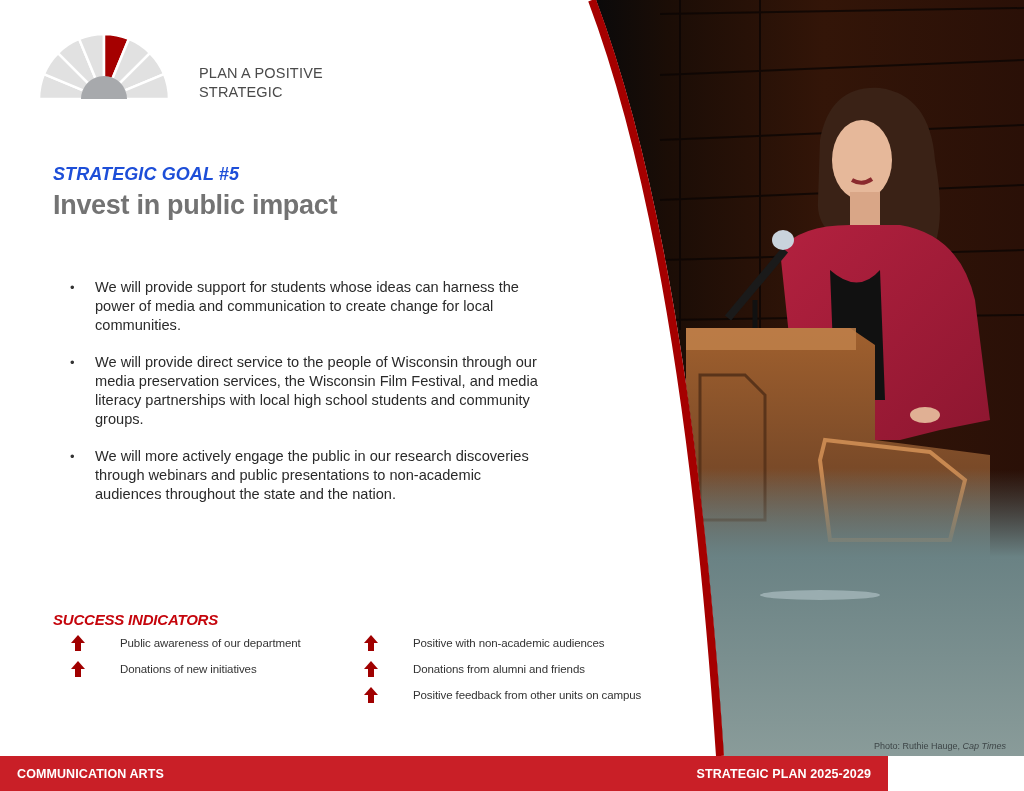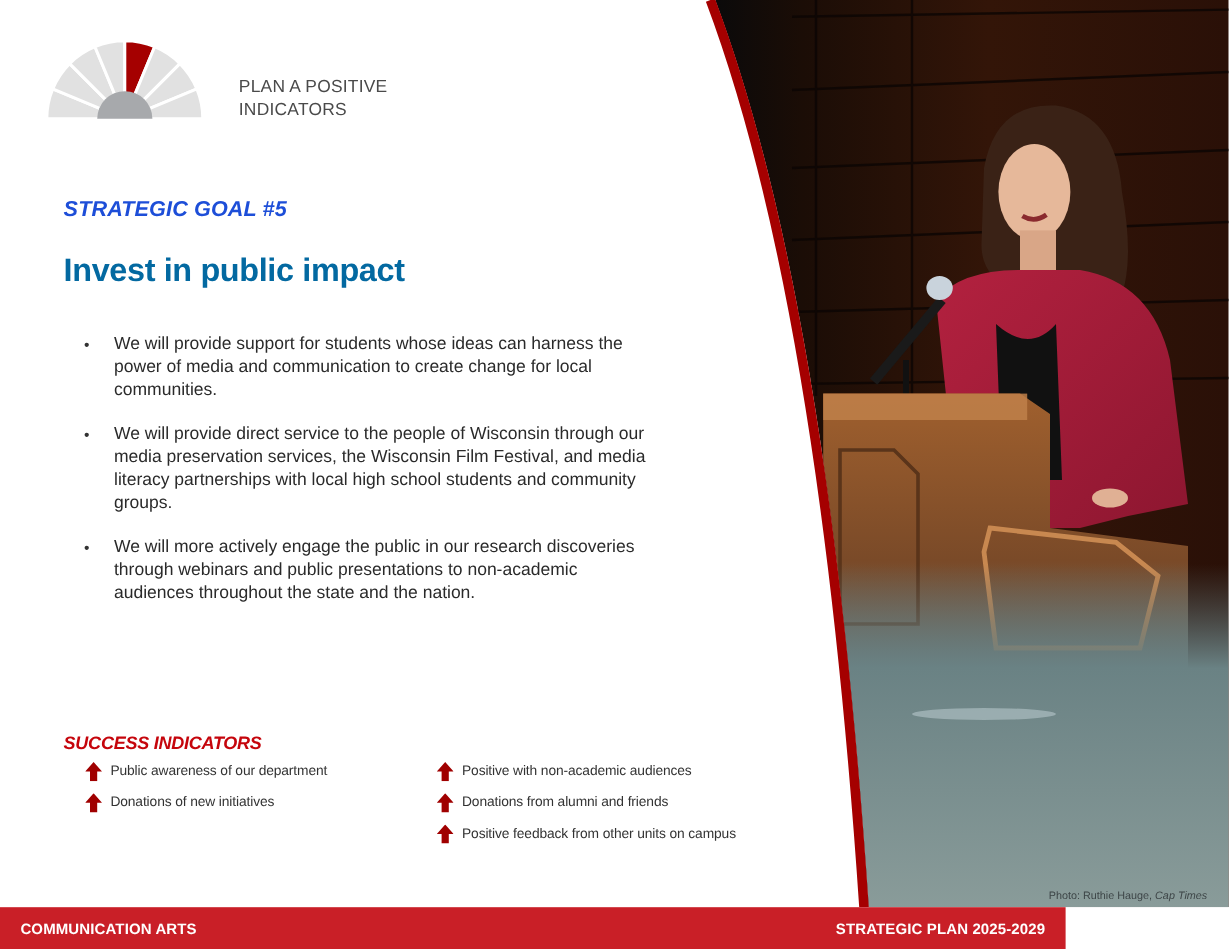--- a/index.html
+++ b/index.html
@@ -19,23 +19,22 @@
     }
     .section-label span { display: block; }
 
     .goal-kicker {
       position: absolute; left: 53px; top: 164px;
       font-size: 18px; font-weight: bold; font-style: italic; color: #1d4ed8;
       letter-spacing: 0.1px;
     }
     .goal-title {
       position: absolute; left: 53px; top: 190px;
-      font-size: 27px; font-weight: bold; color: #0369a1;
+      font-size: 27px; font-weight: bold; color: #737373;
       letter-spacing: -0.3px;
-      margin-top: 20px;
     }
 
     .bullets {
       position: absolute; left: 70px; top: 278px; width: 470px;
       margin: 0; padding: 0; list-style: none;
     }
     .bullets li {
       position: relative; padding-left: 25px;
       font-size: 14.6px; line-height: 19px; color: #2a2a2a;
       margin-bottom: 18px;
@@ -47,21 +46,21 @@
     .indicators-title {
       position: absolute; left: 53px; top: 611px;
       font-size: 15px; font-weight: bold; font-style: italic; color: #c5050c;
       letter-spacing: -0.2px;
     }
     .ind-col { position: absolute; top: 634px; }
     .ind-col.left { left: 71px; }
     .ind-col.right { left: 364px; }
     .ind-item {
       display: flex; align-items: center; height: 17px; margin-bottom: 9px;
-      font-size: 11.5px; color: #333; letter-spacing: -0.1px;
+      font-size: 11.5px; color: #333; letter-spacing: -0.1px; gap: 28px;
     }
     .ind-item .arrow { width: 14px; height: 16px; margin-right: 7px; flex: none; }
 
     .photo-credit {
       position: absolute; right: 18px; top: 741px;
       font-size: 9px; color: #3d4547;
     }
     .photo-credit i { }
 
     .footer {
@@ -155,21 +154,21 @@
       <path d="M66,2 A65,65 0 0 1 90.87442310373083,6.947830386766363 L73.6536686473018,48.522409349774264 A20,20 0 0 0 66,47 Z" fill="#a50000" stroke="#ffffff" stroke-width="2.5"></path>
       <path d="M90.87442310373083,6.947830386766363 A65,65 0 0 1 111.96194077712559,21.038059222874416 L80.14213562373095,52.85786437626905 A20,20 0 0 0 73.6536686473018,48.522409349774264 Z" fill="#e1e1e1" stroke="#ffffff" stroke-width="2.5"></path>
       <path d="M111.96194077712559,21.038059222874416 A65,65 0 0 1 126.05216961323364,42.125576896269166 L84.47759065022574,59.3463313526982 A20,20 0 0 0 80.14213562373095,52.85786437626905 Z" fill="#e1e1e1" stroke="#ffffff" stroke-width="2.5"></path>
       <path d="M126.05216961323364,42.125576896269166 A65,65 0 0 1 131,67 L86,67 A20,20 0 0 0 84.47759065022574,59.3463313526982 Z" fill="#e1e1e1" stroke="#ffffff" stroke-width="2.5"></path>
       <path d="M43,67 A23,23 0 0 1 89,67 Z" fill="#a7a9ac"></path>
     </svg>
 </div>
 
 <div class="section-label">
   <span>PLAN A POSITIVE</span>
-  <span>INDICATORS</span>
+  <span>STRATEGIC</span>
 </div>
 
 <div class="goal-kicker">STRATEGIC GOAL #5</div>
 <div class="goal-title">Invest in public impact</div>
 
 <ul class="bullets">
   <li>
     <span class="dot">•</span>
     <span>We will provide support for students whose ideas can harness the power of media and communication to create change for local communities.</span>
   </li>

